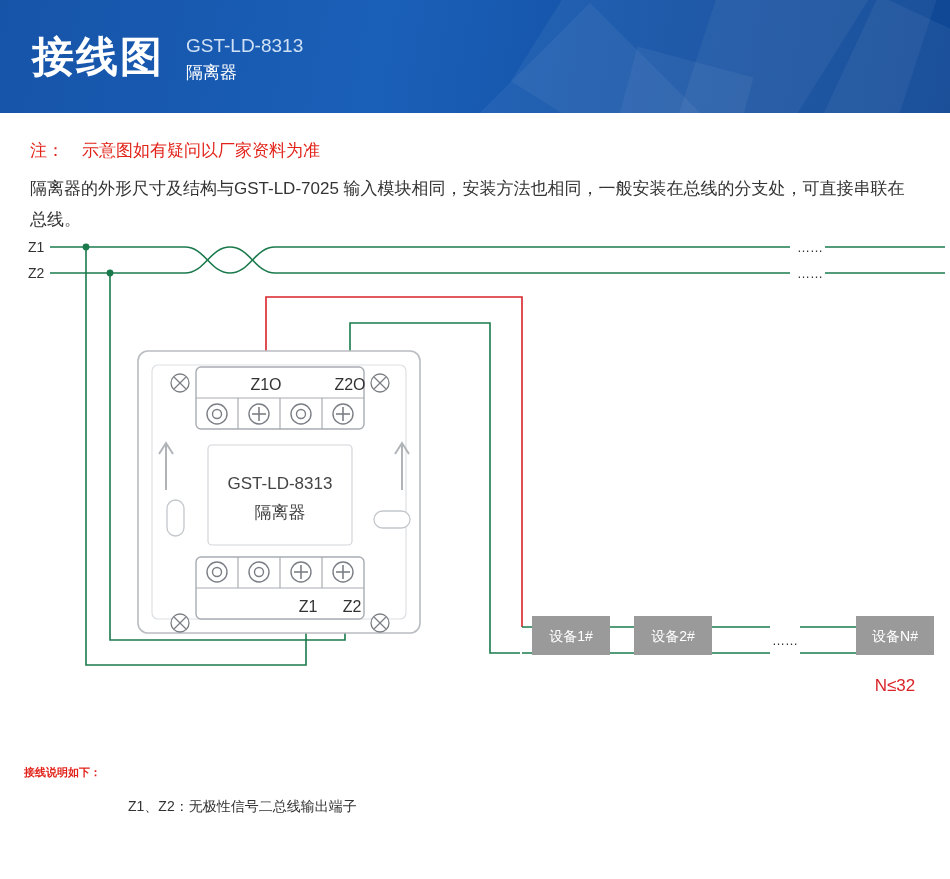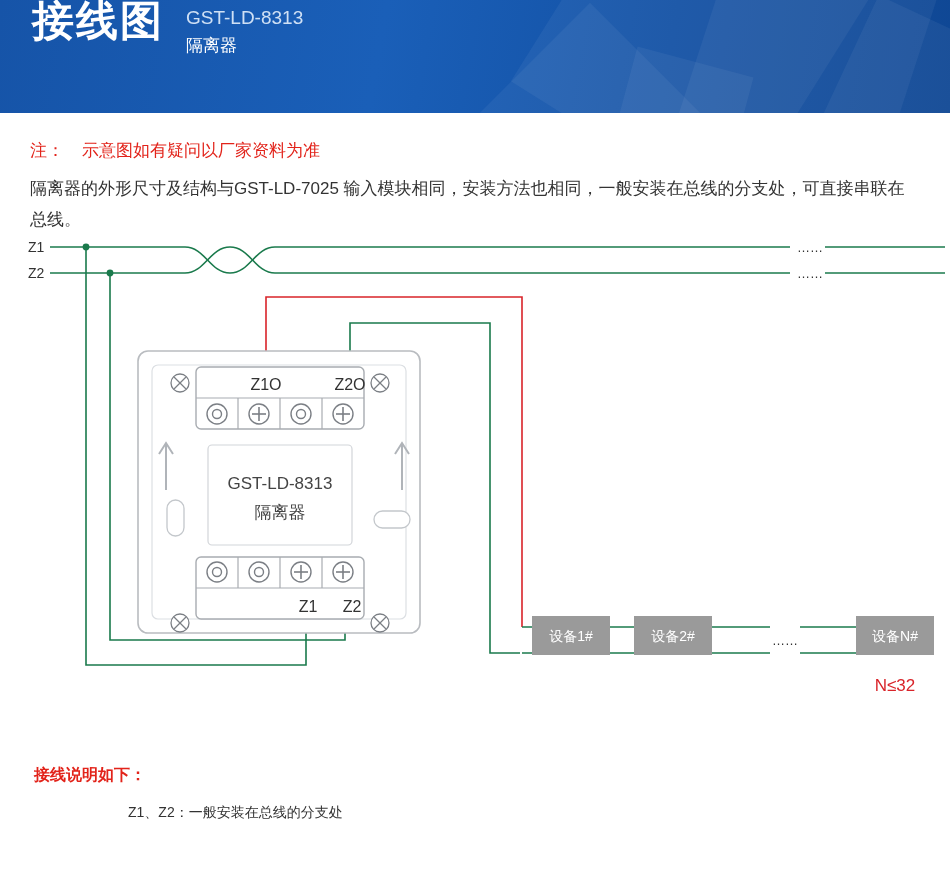--- a/index.html
+++ b/index.html
@@ -31,21 +31,21 @@
   .f1 { width: 260px; height: 260px; left: 560px; top: -90px; transform: rotate(32deg); background: rgba(255,255,255,0.055); }
   .f2 { width: 210px; height: 210px; left: 700px; top: -40px; transform: rotate(18deg); background: rgba(0,0,0,0.07); }
   .f3 { width: 180px; height: 180px; left: 500px; top: 40px; transform: rotate(45deg); background: rgba(255,255,255,0.04); }
   .f4 { width: 150px; height: 150px; left: 840px; top: 20px; transform: rotate(25deg); background: rgba(255,255,255,0.06); }
   .f5 { width: 120px; height: 120px; left: 620px; top: 60px; transform: rotate(15deg); background: rgba(0,0,0,0.05); }
 
   .header-inner {
     position: relative;
     padding: 0 0 0 32px;
     display: flex;
-    align-items: flex-start;
+    align-items: center;
     height: 113px;
   }
   .header-title {
     font-size: 42px;
     font-weight: bold;
     color: #ffffff;
     letter-spacing: 2px;
     line-height: 1;
   }
   .header-sub {
@@ -87,22 +87,22 @@
   .diagram svg { display: block; }
 
   
   .legend {
     position: absolute;
     left: 0;
     top: 765px;
     width: 950px;
   }
   .legend-title {
-    margin-left: 34px;
-    font-size: 16px;
+    margin-left: 24px;
+    font-size: 11px;
     color: #e2231a;
     font-weight: bold;
   }
   .legend-item {
     margin: 18px 0 0 128px;
     font-size: 14px;
     color: #333;
   }
 </style>
 </head>
@@ -269,14 +269,14 @@
     </g>
 
     <text id="b-z1" x="308" y="377" text-anchor="middle" font-family="Liberation Sans, sans-serif" font-size="16" fill="#333">Z1</text>
     <text id="b-z2" x="352" y="377" text-anchor="middle" font-family="Liberation Sans, sans-serif" font-size="16" fill="#333">Z2</text>
   </g>
 </svg>
 </div>
 
 <div class="legend">
   <div class="legend-title">接线说明如下：</div>
-  <div class="legend-item">Z1、Z2：一般安装在总线的分支处</div>
+  <div class="legend-item">Z1、Z2：无极性信号二总线输出端子</div>
 </div>
 
 </body></html>

